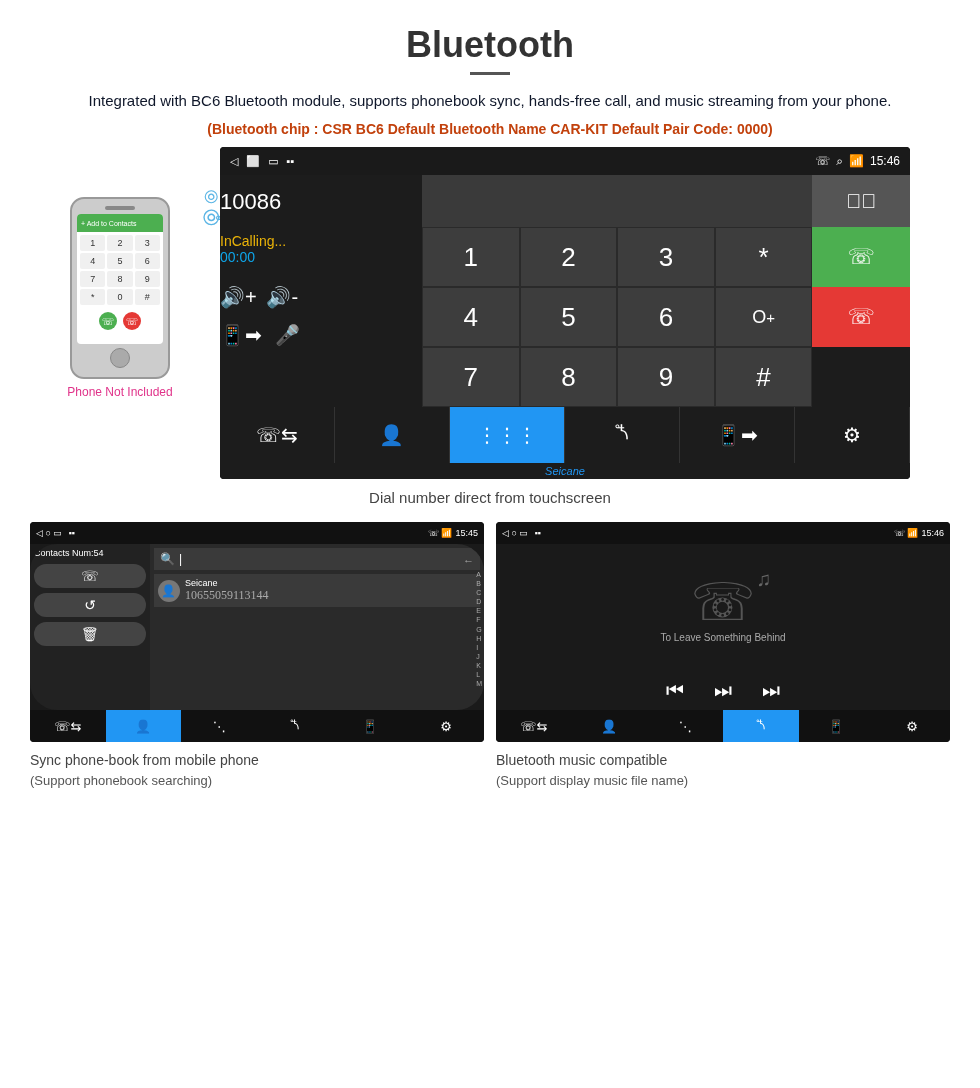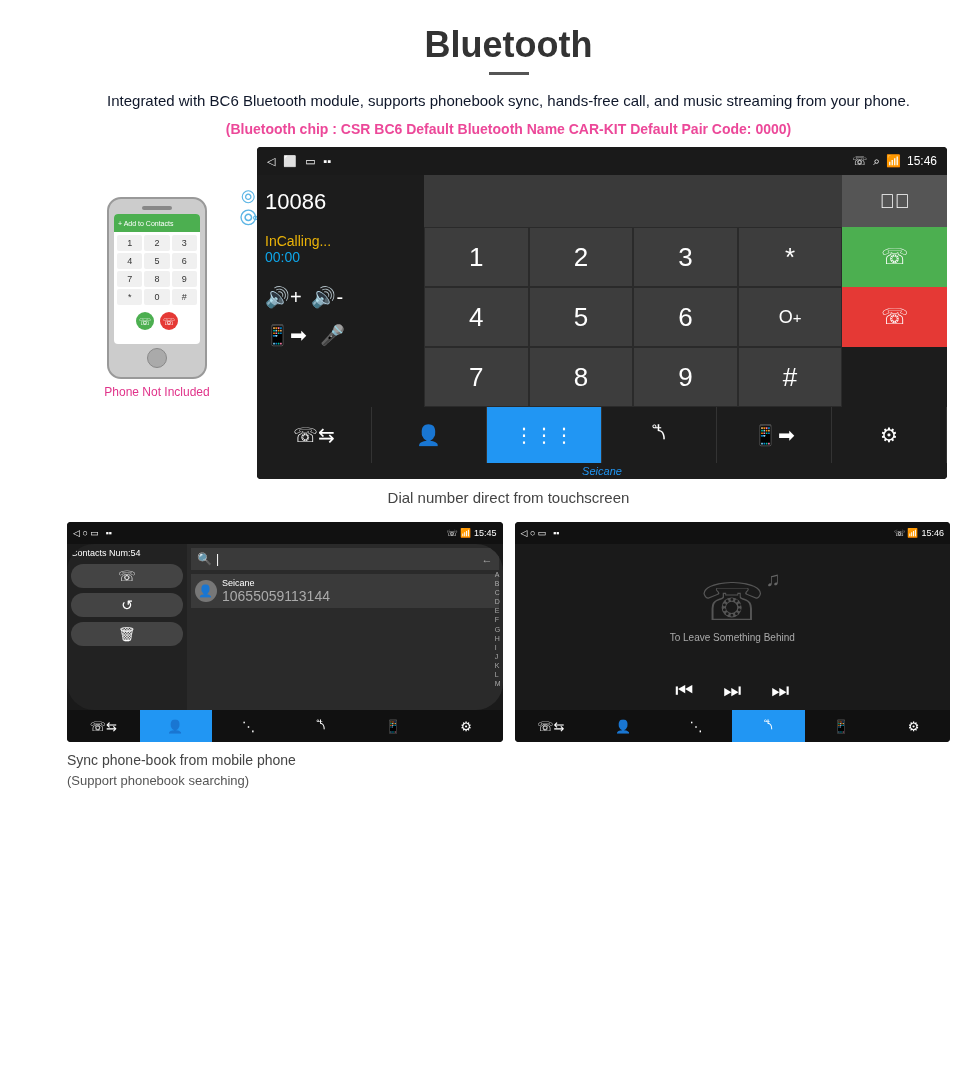--- a/index.html
+++ b/index.html
@@ -28,21 +28,21 @@
       margin: 0 auto 14px;
     }
     .header-desc {
       font-size: 15px;
       color: #0f172a;
       line-height: 1.6;
       margin-bottom: 8px;
     }
     .header-specs {
       font-size: 14px;
-      color: #ec4899;
+      color: #c2410c;
       font-weight: bold;
     }
     .android-screen {
       background: #000;
       width: 690px;
       border-radius: 4px;
       overflow: hidden;
       position: relative;
     }
     .status-bar {
@@ -56,22 +56,22 @@
       font-size: 11px;
     }
     .status-bar-left { display: flex; gap: 8px; align-items: center; }
     .status-bar-right { display: flex; gap: 6px; align-items: center; font-size: 12px; }
 
     .dial-area {
       display: flex;
       background: #1c1c1c;
     }
     .dial-left {
-      width: 167px;
-      padding: 14px 8px;
+      width: 202px;
+      padding: 14px 0;
       color: #fff;
       flex-shrink: 0;
     }
     .dial-number {
       font-size: 22px;
       margin-bottom: 18px;
       color: #fff;
     }
     .dial-calling {
       font-size: 14px;
@@ -236,21 +236,21 @@
       background: #777;
       border-radius: 50%;
       margin-right: 5px;
       display: flex;
       align-items: center;
       justify-content: center;
       color: #fff;
       font-size: 12px;
     }
     .cs-name { color: #fff; font-size: 9px; }
-    .cs-phone { color: #aaa; font-size: 14px; }
+    .cs-phone { color: #aaa; font-size: 12px; font-family: Liberation Serif, serif; }
     .cs-alpha {
       position: absolute;
       right: 2px;
       top: 26px;
       display: flex;
       flex-direction: column;
       color: #aaa;
       font-size: 7px;
       line-height: 1.3;
     }
@@ -339,21 +339,20 @@
     }
     .phone-not-included {
       text-align: center;
       color: #e0338a;
       font-size: 12px;
       margin-top: 6px;
     }
 
     .page-layout {
       position: relative;
-      margin-left: 37px;
     }
     .content-row {
       display: flex;
       align-items: flex-start;
       padding: 0 20px;
       margin-bottom: 10px;
     }
     .left-phone-col {
       width: 200px;
       flex-shrink: 0;
@@ -613,15 +612,19 @@
           <div class="ms-bottom-nav">
             <div class="ms-nav-item">☏⇆</div>
             <div class="ms-nav-item">👤</div>
             <div class="ms-nav-item">⋱</div>
             <div class="ms-nav-item active">⯲</div>
             <div class="ms-nav-item">📱</div>
             <div class="ms-nav-item">⚙</div>
           </div>
         </div>
       </div>
+      <div class="screen-caption">
+        <div>Bluetooth music compatible</div>
+        <div class="screen-caption-sub">(Support display music file name)</div>
+      </div>
     </div>
   </div>
 </div>
 
 </body></html>

